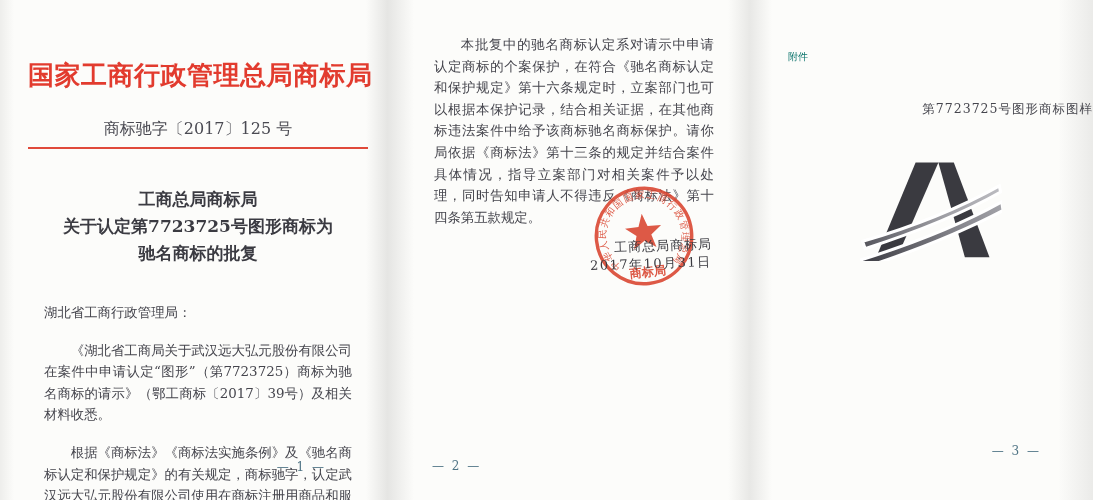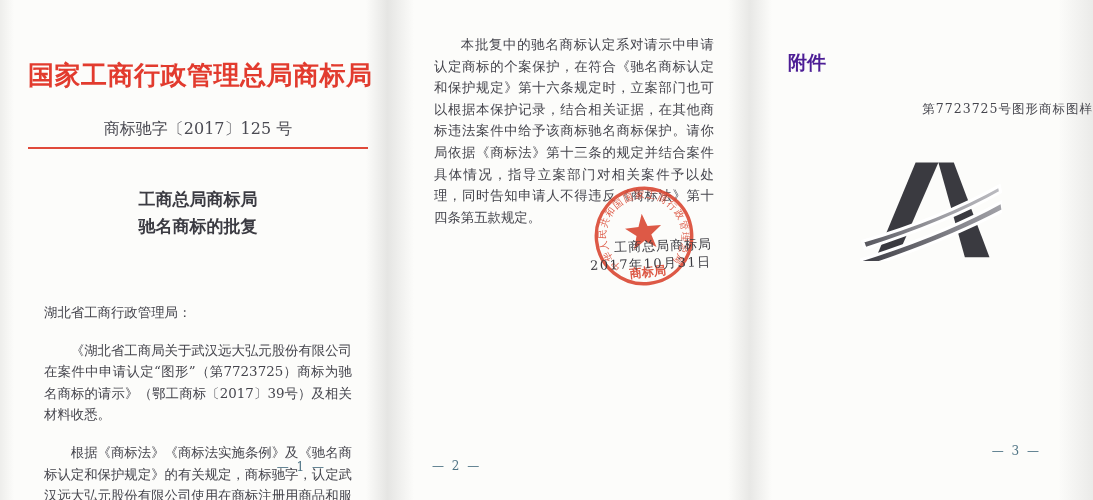--- a/index.html
+++ b/index.html
@@ -46,35 +46,36 @@
   .p2-footer{top:459px;left:14px;}
   .p3-footer{top:444px;right:52px;}
 
   
   .seal-wrap{position:absolute;left:173px;top:183px;width:106px;height:106px;transform:rotate(-6deg);opacity:.88;z-index:1;}
   .signer-block{position:absolute;z-index:2;color:#3a3a40;}
   .signer-line{position:absolute;left:196px;top:237px;font-size:13px;letter-spacing:1px;white-space:nowrap;transform:rotate(-2deg);}
   .date-line{position:absolute;left:172px;top:255px;font-size:13px;letter-spacing:1.5px;white-space:nowrap;transform:rotate(-2deg);}
 
   
-  .attachment-label{position:absolute;top:50px;left:30px;font-size:19px;font-weight:bold;color:#4c1d95;}
+  .attachment-label{position:absolute;top:50px;left:30px;font-size:10px;font-weight:normal;color:#0f766e;}
   .mark-caption{position:absolute;top:101px;left:0;width:100%;text-align:right;font-size:12.5px;color:#45454d;letter-spacing:1px;}
   .logo-wrap{position:absolute;left:102px;top:160px;width:142px;height:101px;}
 </style>
 </head>
 <body>
 
 <div class="scan">
 
   <div class="page page1">
     <div class="agency-header">国家工商行政管理总局商标局</div>
     <div class="doc-number">商标驰字〔2017〕125 号</div>
     <div class="red-rule"></div>
     <div class="doc-title">
       <div>工商总局商标局</div>
+      <div>关于认定第7723725号图形商标为</div>
       <div>驰名商标的批复</div>
     </div>
     <div class="body-text p1-body">
       <p class="no-indent">湖北省工商行政管理局：</p>
       <p>《湖北省工商局关于武汉远大弘元股份有限公司在案件中申请认定“图形”（第7723725）商标为驰名商标的请示》（鄂工商标〔2017〕39号）及相关材料收悉。</p>
       <p>根据《商标法》《商标法实施条例》及《驰名商标认定和保护规定》的有关规定，商标驰字，认定武汉远大弘元股份有限公司使用在商标注册用商品和服务国际分类第5类人用药、生化药品、医用营养品商品上的第7723725号图形注册商标为驰名商标。</p>
     </div>
     <div class="page-footer p1-footer">— 1 —</div>
   </div>
 

